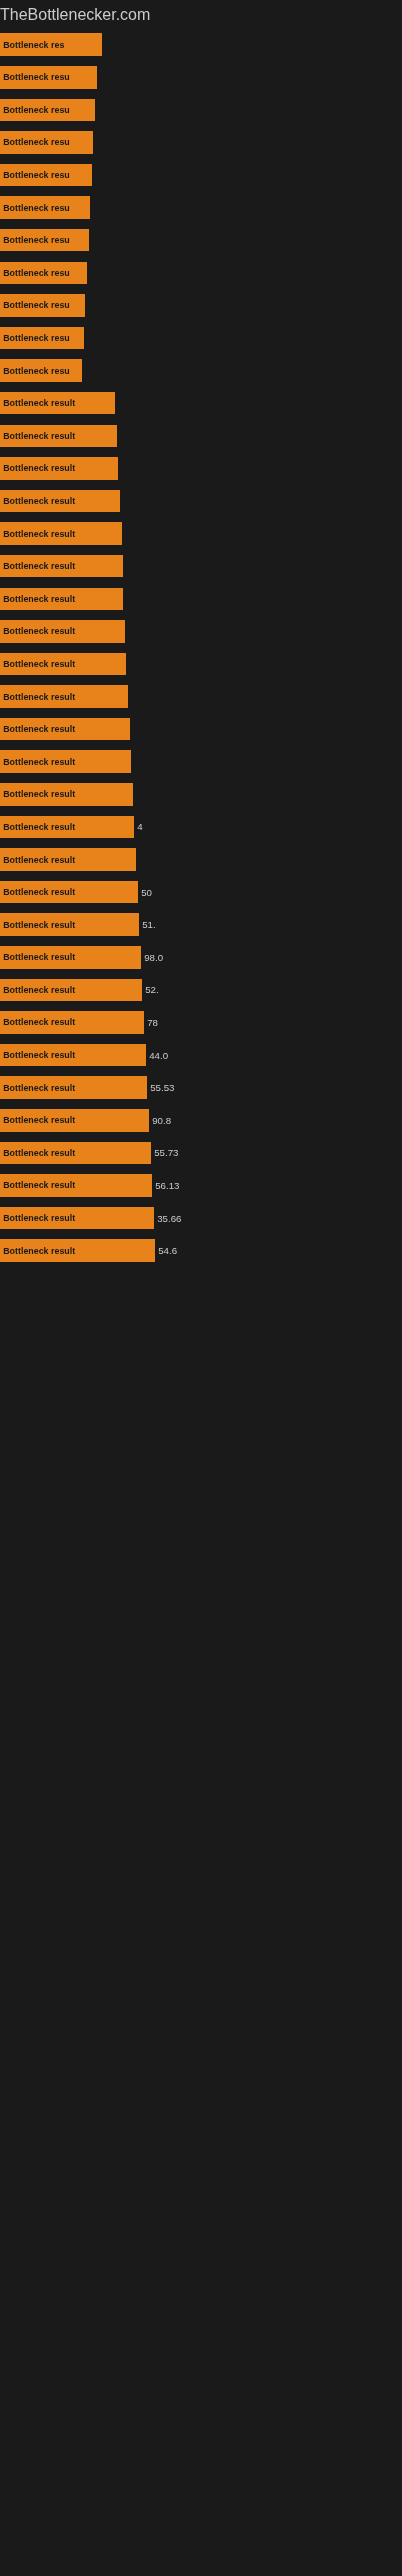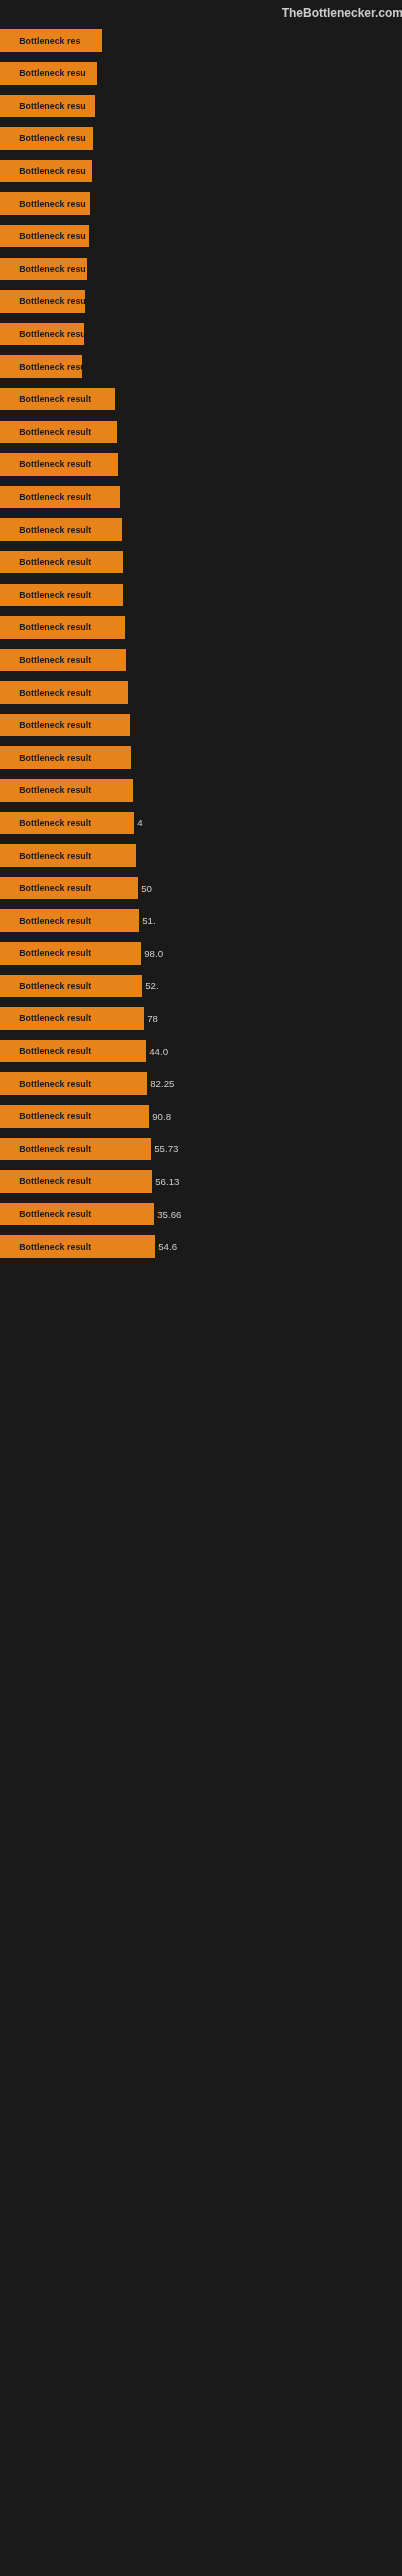--- a/index.html
+++ b/index.html
@@ -7,25 +7,25 @@
       padding: 0;
       box-sizing: border-box;
     }
     body {
       width: 403px;
       background-color: #1a1a1a;
       font-family: Arial, sans-serif;
       font-size: 10.5px;
     }
     .header {
-      text-align: right;
+      text-align: left;
       padding: 6.4px 0 3.2px 0;
       color: #cccccc;
-      font-size: 12px;
-      font-weight: bold;
+      font-size: 16px;
+      font-weight: normal;
     }
     .bar-row {
       display: flex;
       align-items: center;
       margin: 1.6px 0;
       height: 31px;
     }
     .bar-label-container {
       display: flex;
       align-items: center;
@@ -37,21 +37,20 @@
       height: 22.5px;
       background-color: #e8821a;
       padding: 0 3.2px;
       min-width: 16px;
     }
     .bar-text {
       color: #1a1a1a;
       font-size: 8.9px;
       font-weight: bold;
       white-space: nowrap;
-      margin-left: 16px;
     }
     .bar-value {
       color: #cccccc;
       font-size: 9.7px;
       margin-left: 3.2px;
       white-space: nowrap;
     }
   </style>
 </head>
 <body>
@@ -290,21 +289,21 @@
           <span class="bar-text">Bottleneck result</span>
         </div>
         <span class="bar-value">44.0</span>
       </div>
     </div>
     <div class="bar-row">
       <div class="bar-label-container">
         <div class="bar" style="width: 147px;">
           <span class="bar-text">Bottleneck result</span>
         </div>
-        <span class="bar-value">82.25</span>
+        <span class="bar-value">55.53</span>
       </div>
     </div>
     <div class="bar-row">
       <div class="bar-label-container">
         <div class="bar" style="width: 149px;">
           <span class="bar-text">Bottleneck result</span>
         </div>
         <span class="bar-value">90.8</span>
       </div>
     </div>

